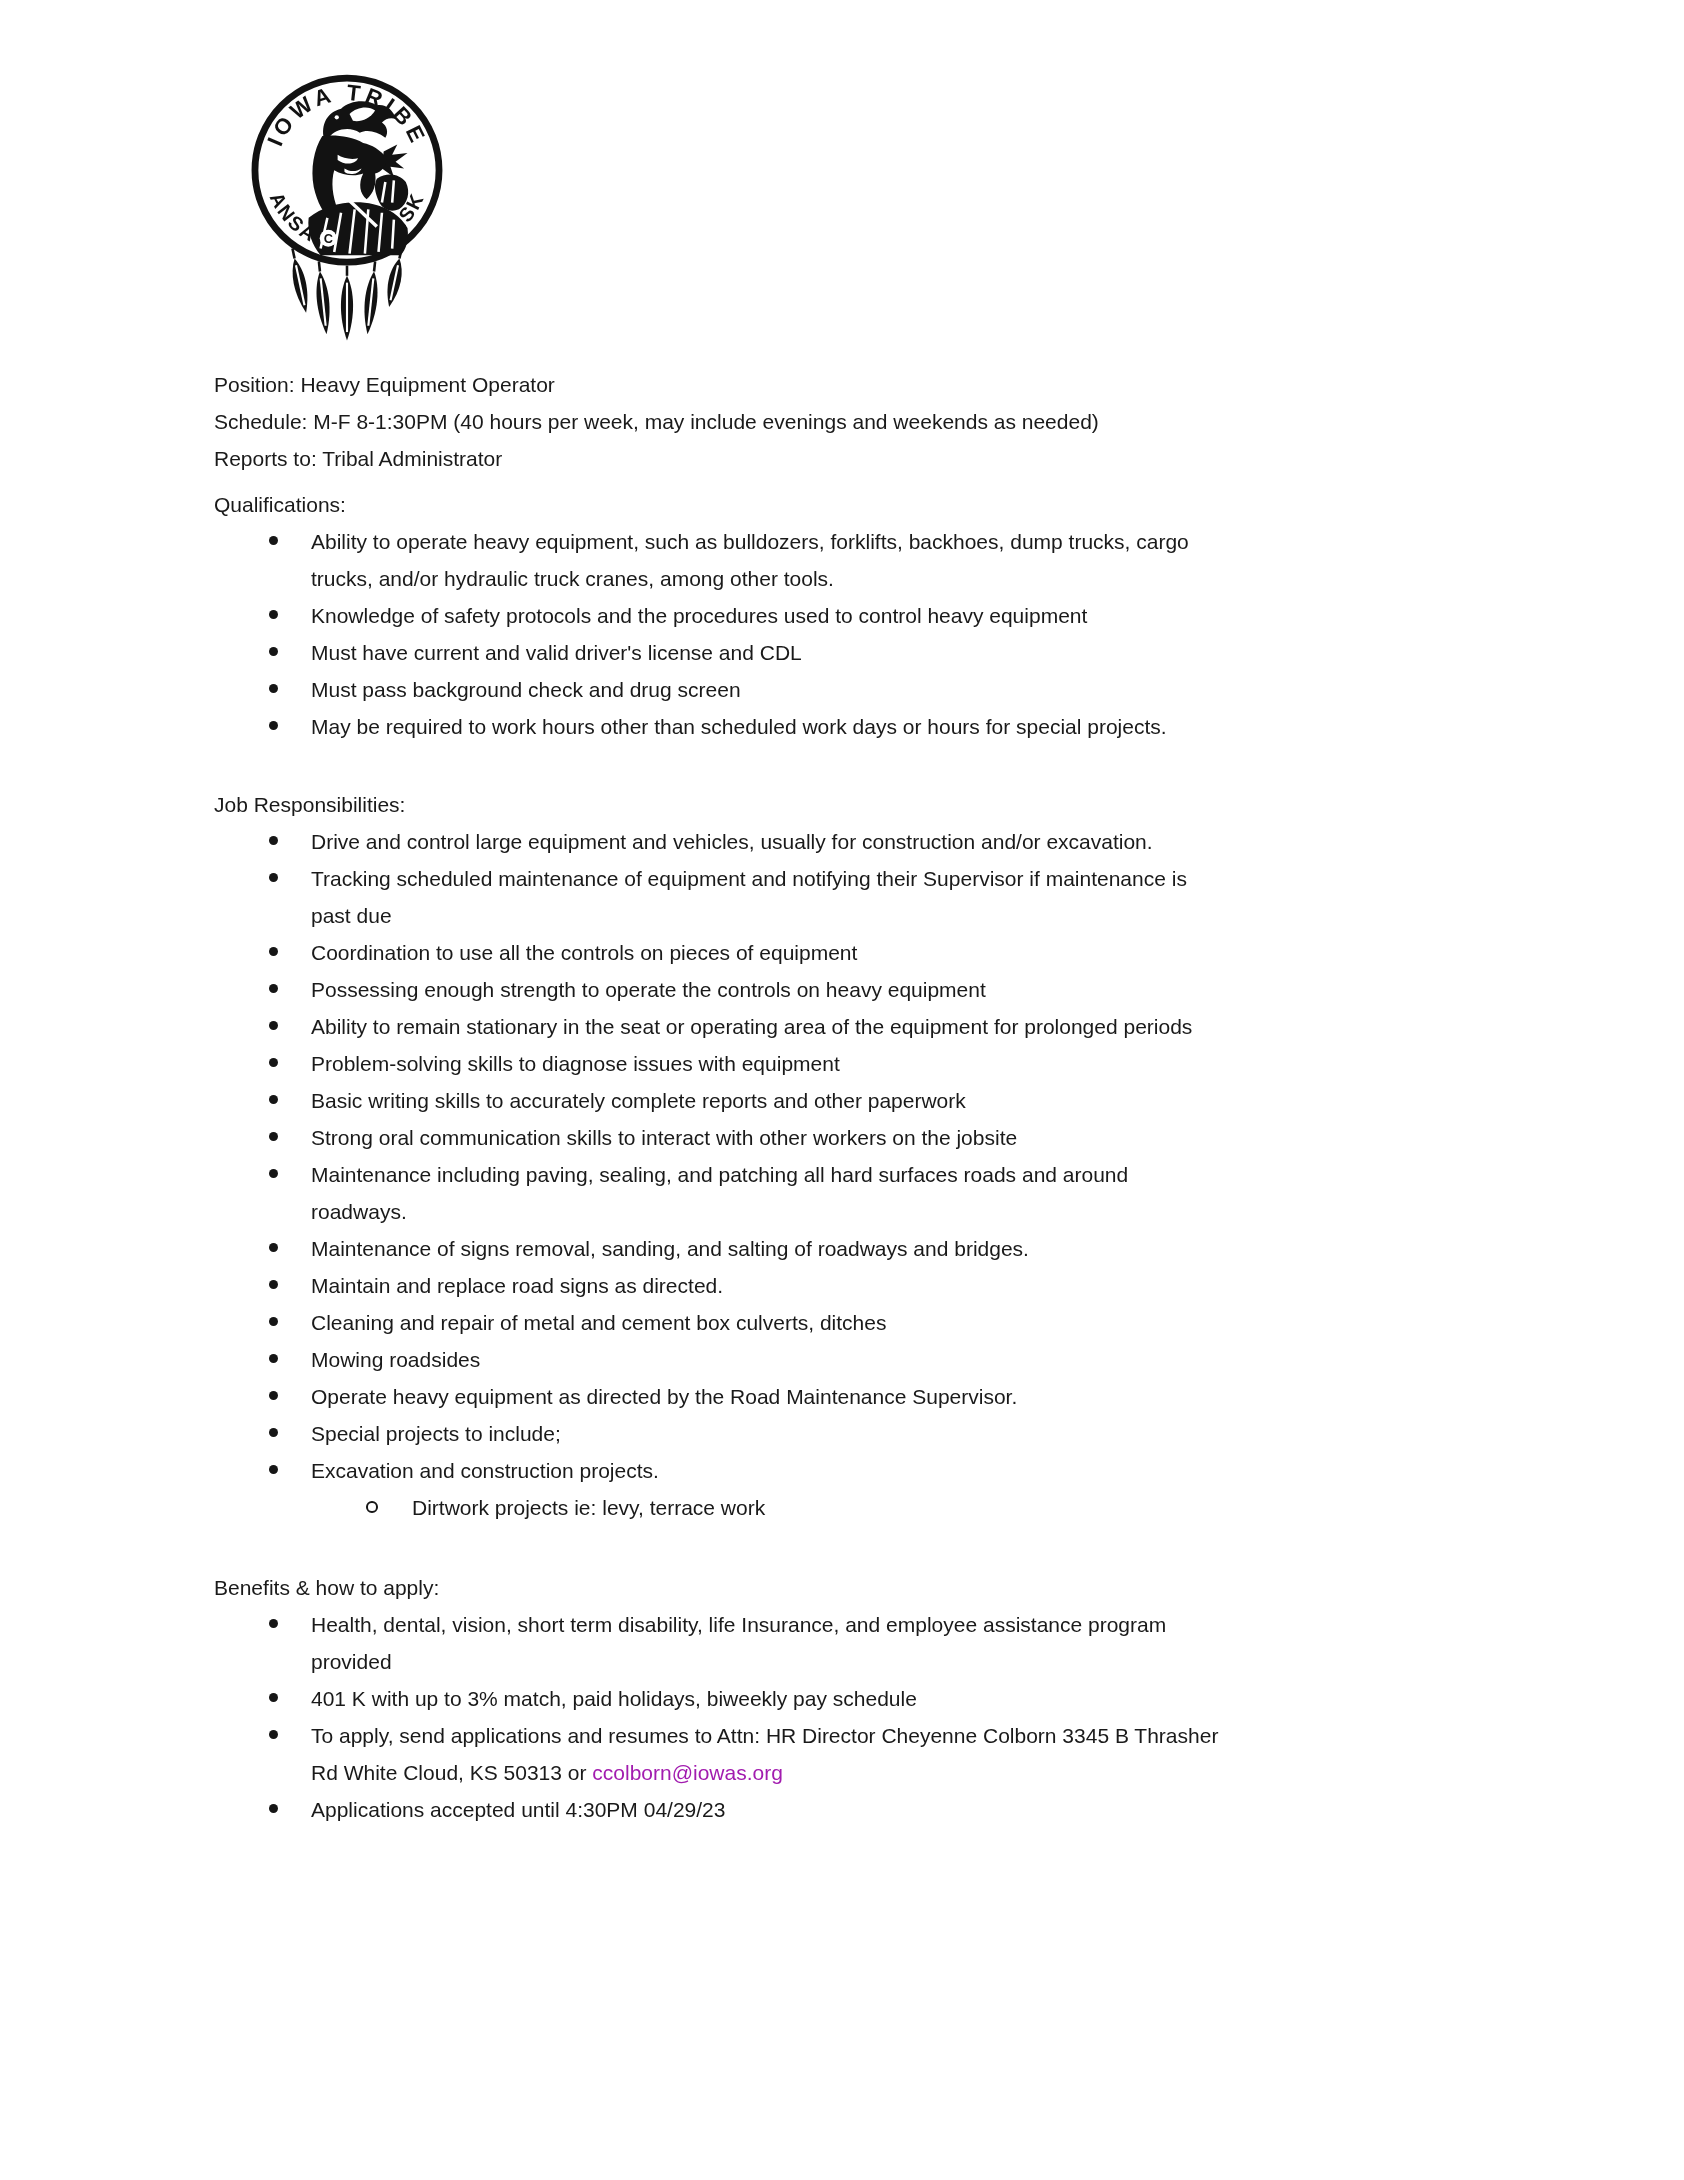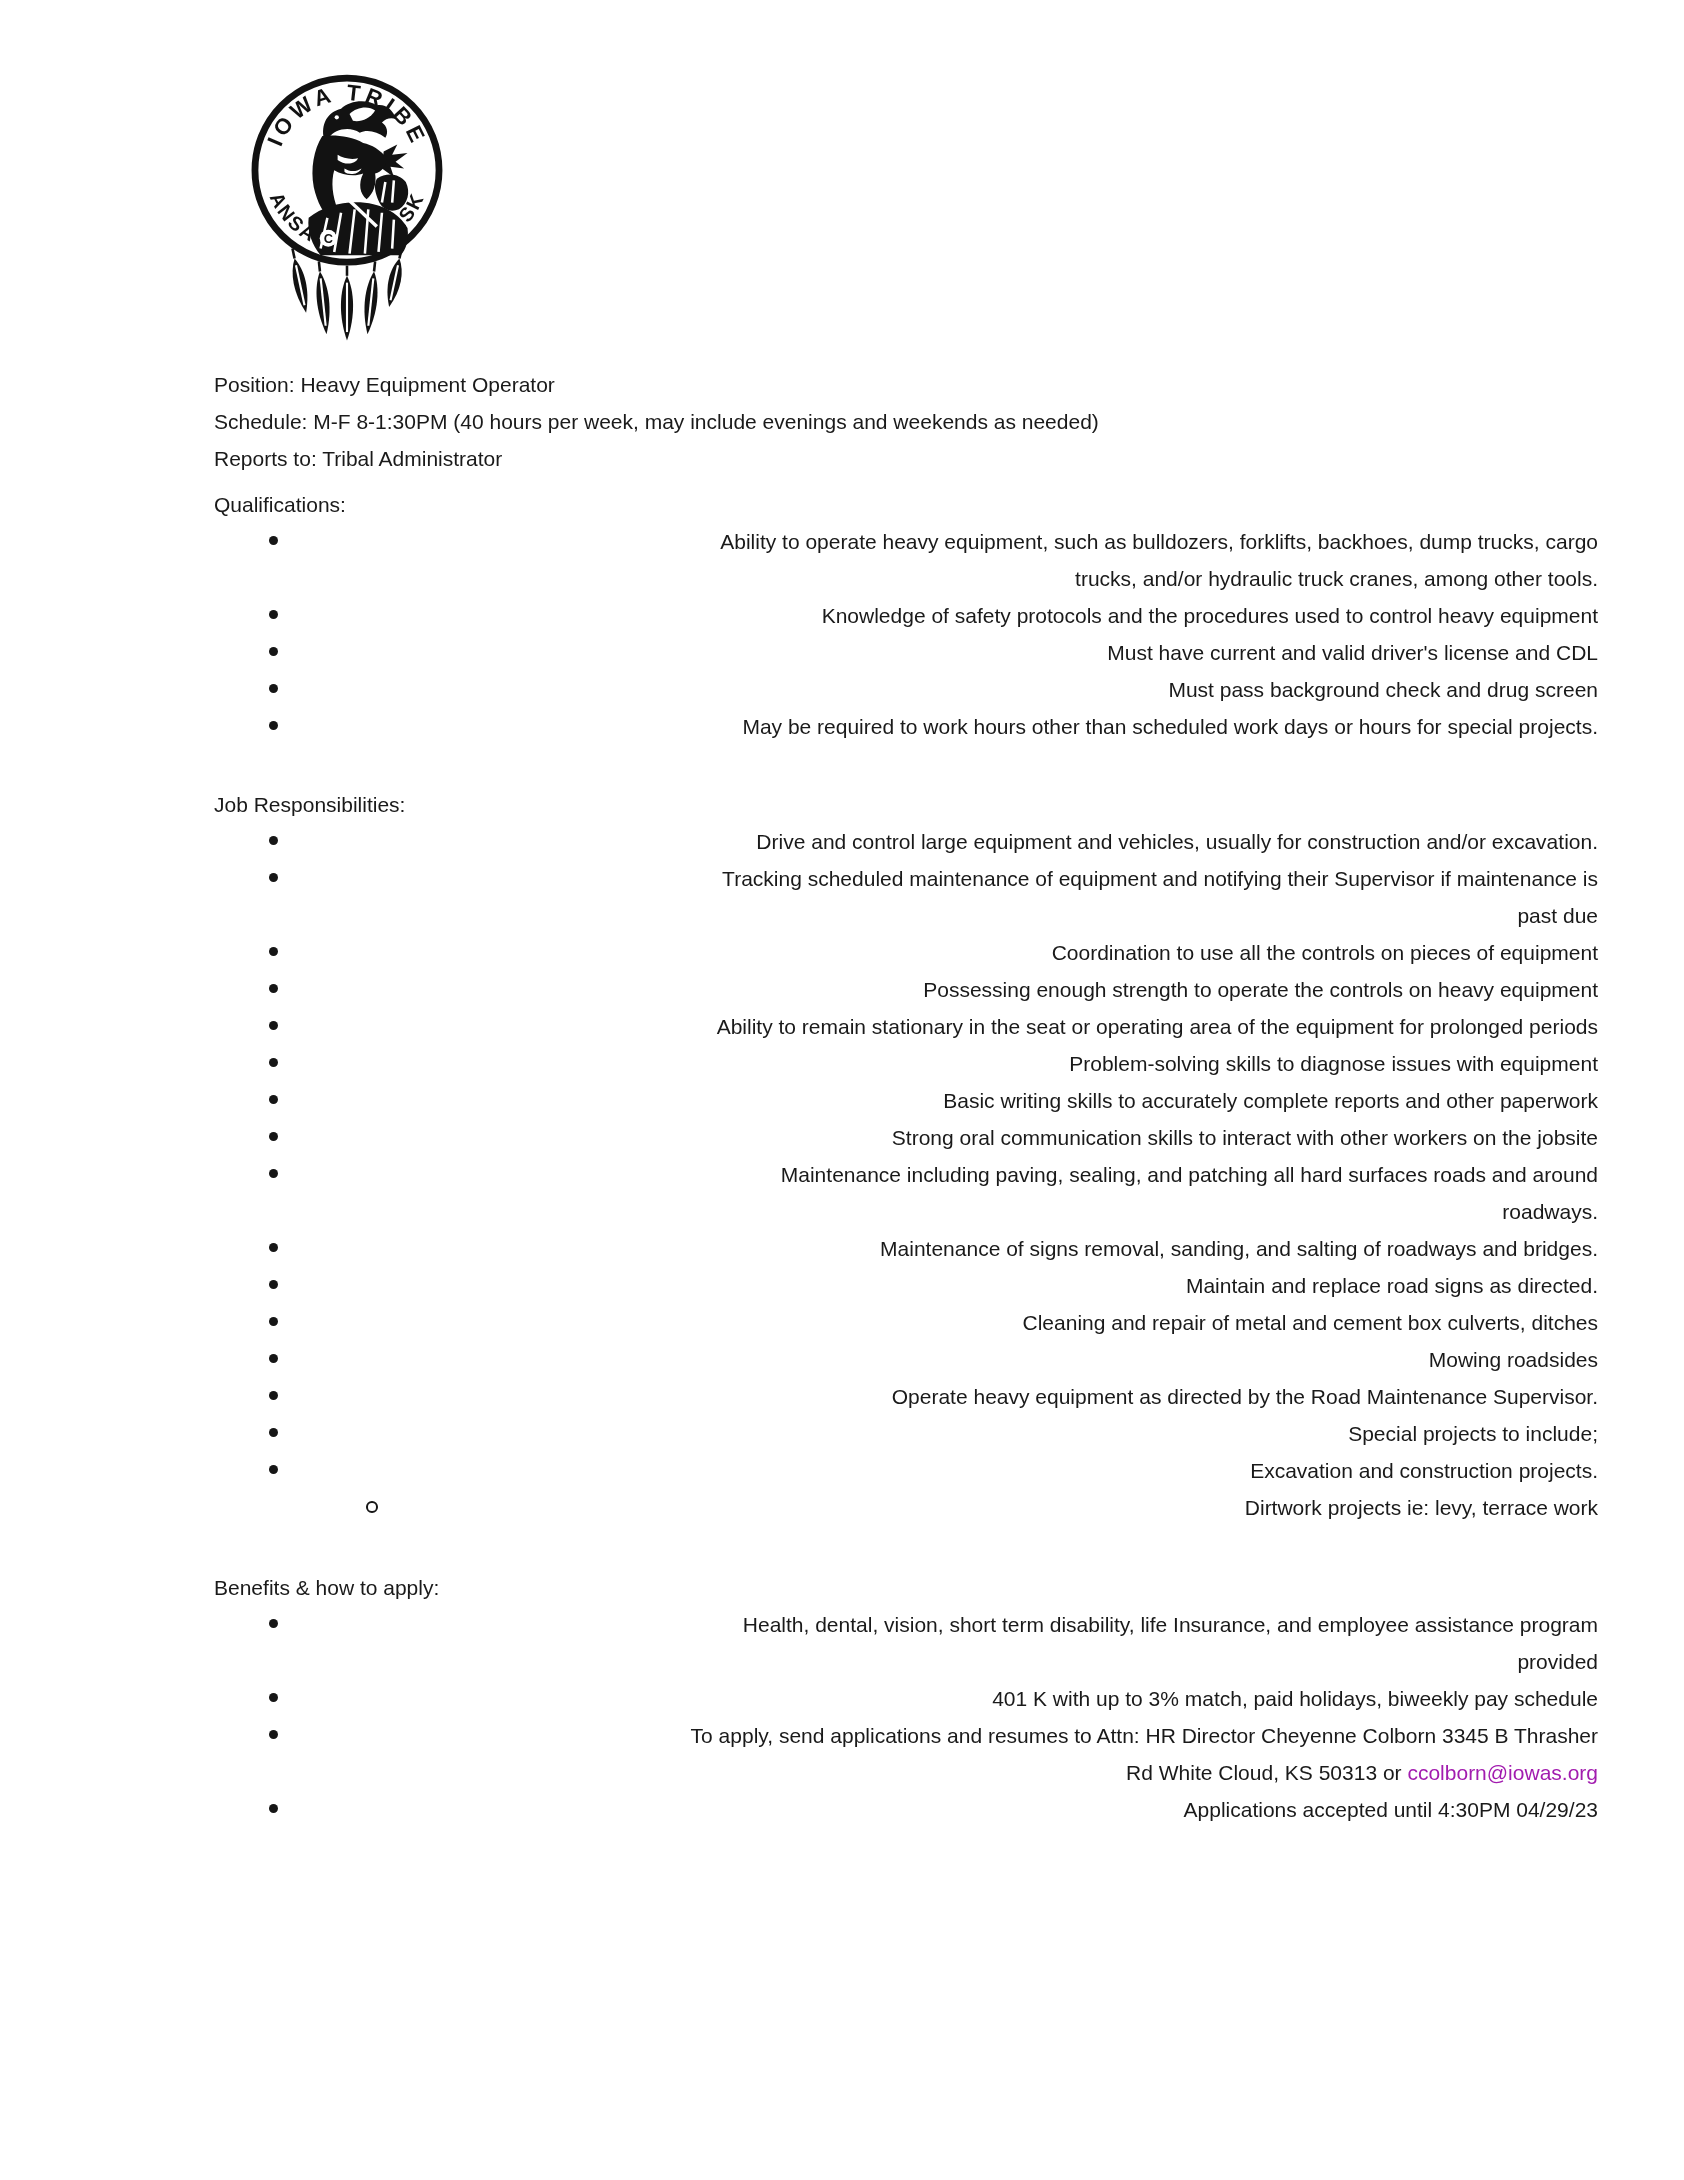--- a/index.html
+++ b/index.html
@@ -29,21 +29,20 @@
   }
   .content p { margin: 0; }
   .sec-title { margin: 0; }
   section.qualifications { margin-top: 8.5px; }
   section.responsibilities { margin-top: 41px; }
   section.benefits { margin-top: 43px; }
   ul { list-style: none; margin: 0; padding: 0; }
   li {
     position: relative;
     padding-left: 97px;
-    text-align: right;
   }
   li::before {
     content: '';
     position: absolute;
     left: 55px; top: 13.6px;
     width: 9.4px; height: 9.4px;
     border-radius: 50%;
     background: #161616;
   }
   .li-text { white-space: pre-line; }

